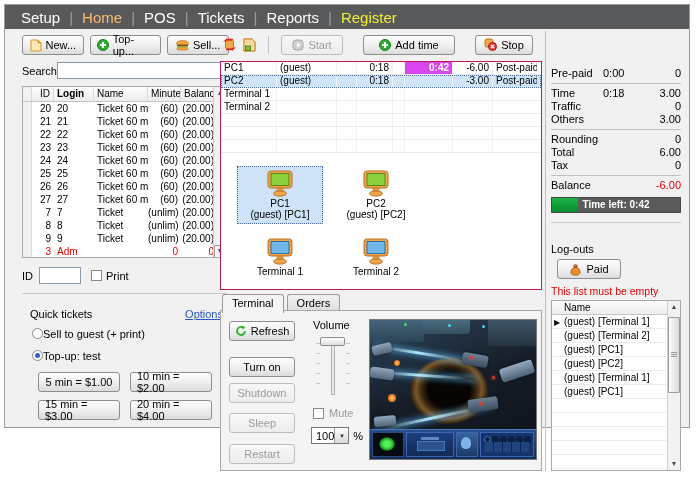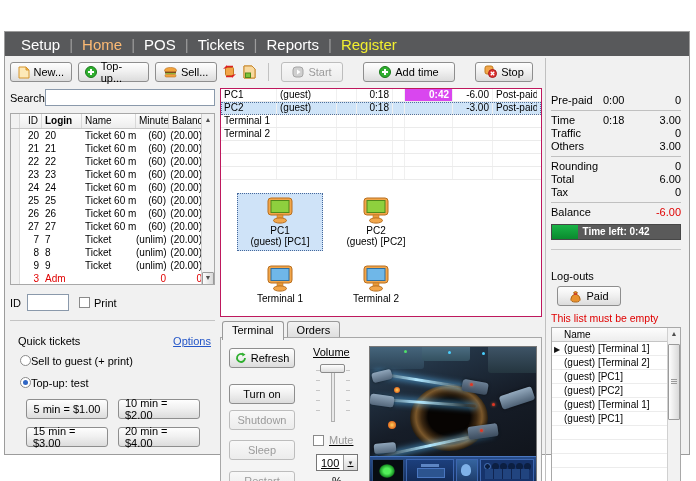--- a/index.html
+++ b/index.html
@@ -1,39 +1,39 @@
 <!DOCTYPE html>
 <html><head>
 <meta charset="utf-8">
 <style>
   html,body{margin:0;padding:0;}
   body{width:696px;height:481px;overflow:hidden;background:#fff;
        font-family:"Liberation Sans",sans-serif;font-size:11px;color:#000;}
   .stage{position:relative;width:696px;height:481px;background:#fff;}
-  .app{position:absolute;left:4px;top:4px;width:686px;height:424px;border:1px solid #9c9c9c;background:#f1f1f1;box-sizing:border-box;margin-top:27px;}
+  .app{position:absolute;left:4px;top:4px;width:686px;height:424px;border:1px solid #9c9c9c;background:#f1f1f1;box-sizing:border-box;}
   
   .nav{height:24px;background:#58595b;display:flex;align-items:center;padding-left:16px;gap:9px;font-size:15px;color:#fff;}
   .nav .sep{color:#9c9c9c;}
   .nav .item{cursor:default;}
   .nav .item.disabled{color:#fdba74;}
   .nav .item.active{color:#f2ef30;}
   .content{position:absolute;left:2px;top:26px;width:680px;height:442px;}
   
   .btn{display:inline-flex;align-items:center;justify-content:center;gap:4px;height:20px;
        background:linear-gradient(#fefefe,#f1f1f1 45%,#dcdcdc);border:1px solid #8e8e8e;border-radius:3px;
        font-size:11px;box-sizing:border-box;padding:0 6px;}
   .btn.disabled{color:#9b9b9b;border-color:#bdbdbd;background:linear-gradient(#f8f8f8,#ececec);}
   .tinput{border:1px solid #8a99ab;background:#fff;height:17px;box-sizing:border-box;font-size:11px;padding:0 3px;width:100%;}
   .chk{width:11px;height:11px;border:1px solid #8a8a8a;background:#fff;display:inline-block;box-sizing:border-box;}
   .radio{width:11px;height:11px;border:1px solid #8a8a8a;border-radius:50%;background:#fff;display:inline-block;box-sizing:border-box;position:relative;}
   .radio.on::after{content:"";position:absolute;left:2px;top:2px;width:5px;height:5px;border-radius:50%;background:#2f66c4;}
   .divider{border-top:1px solid #c4c4c4;margin:6px 2px;}
   .link{color:#2456c8;text-decoration:underline;}
   
-  .col-left{position:absolute;left:1px;top:2px;width:209px;height:438px;display:flex;flex-direction:column;}
+  .col-left{position:absolute;left:13px;top:2px;width:209px;height:438px;display:flex;flex-direction:column;}
   .col-mid{position:absolute;left:213px;top:2px;width:322px;height:438px;display:flex;flex-direction:column;}
   .col-right{position:absolute;left:538px;top:0px;width:141px;height:440px;border-left:1px solid #c0c0c0;padding:0 5px;box-sizing:border-box;display:flex;flex-direction:column;}
   
   .lc-toolbar{display:flex;gap:6px;margin:2px 0 7px 2px;}
   .lc-search{display:flex;align-items:center;margin:0 2px 7px 2px;}
   .lc-search .lab{width:42px;}
   .l-table{flex:1;border:1px solid #a8a8a8;background:#fff;position:relative;overflow:hidden;margin:0 2px;}
   .l-head{display:flex;height:14px;background:linear-gradient(#fdfdfd,#ededed);border-bottom:1px solid #c5c5c5;font-size:10px;align-items:center;}
   .l-head span{border-right:1px solid #d8d8d8;height:14px;line-height:14px;box-sizing:border-box;padding-left:3px;overflow:hidden;}
   .trow{display:flex;height:13px;line-height:13px;font-size:10px;}
@@ -82,28 +82,28 @@
   .map-item.sel{background:#cfe3f8;border:1px dotted #46689b;}
   .map-item .lbl{font-size:10px;margin-top:1px;}
   .map-item .sub{font-size:10px;}
   .m-tabs{display:flex;margin:4px 0 0 2px;height:17px;}
   .tab{height:17px;line-height:16px;padding:0 9px;border:1px solid #9a9a9a;border-bottom:none;border-radius:3px 3px 0 0;
        background:linear-gradient(#f2f2f2,#dcdcdc);margin-right:3px;font-size:11px;}
   .tab.active{background:#f4f4f4;position:relative;z-index:2;height:18px;}
   .m-panel{border:1px solid #a8a8a8;background:#f4f4f4;flex:1;margin-top:-1px;display:flex;padding:8px 4px 6px 8px;box-sizing:border-box;gap:6px;}
   .p-btncol{width:70px;display:flex;flex-direction:column;}
   .p-btncol .btn{width:66px;}
-  .p-volcol{width:58px;display:flex;flex-direction:column;text-decoration:underline;}
+  .p-volcol{width:58px;display:flex;flex-direction:column;}
   .vslider{position:relative;width:44px;height:62px;margin:4px 0 6px 6px;}
   .vslider .ticks{position:absolute;top:8px;bottom:4px;width:4px;background:repeating-linear-gradient(to bottom,#c6c6c6 0 1px,transparent 1px 10px);}
   .vslider .ticks.lt{left:5px;} .vslider .ticks.rt{right:5px;}
   .vslider .track{position:absolute;left:20px;top:2px;bottom:2px;width:2px;background:#e9e9e9;border:1px solid #b0b0b0;}
   .vslider .thumb{position:absolute;left:9px;top:2px;width:25px;height:9px;background:linear-gradient(#fdfdfd,#dedede);border:1px solid #8a8a8a;border-radius:2px;box-sizing:border-box;}
   .p-mute{display:flex;align-items:center;gap:5px;margin:4px 0 8px 8px;color:#9a9a9a;}
-  .p-zoom{display:flex;align-items:center;gap:4px;margin-left:6px;flex-direction:column;}
+  .p-zoom{display:flex;align-items:center;gap:4px;margin-left:6px;}
   .select{width:42px;height:17px;border:1px solid #767676;background:#fff;display:flex;align-items:center;box-sizing:border-box;}
   .select .val{flex:1;padding-left:4px;}
   .select .drop{width:13px;height:15px;background:linear-gradient(#fdfdfd,#d9d9d9);border-left:1px solid #9a9a9a;font-size:6px;color:#333;display:flex;align-items:center;justify-content:center;}
   
   .game{position:relative;flex:1;height:139px;border:1px solid #787878;overflow:hidden;
         background:linear-gradient(160deg,#31495c 0%,#223243 22%,#161d28 48%,#0e1117 100%);}
   .g-rock{position:absolute;background:linear-gradient(#4a6b82,#2c4356);border-radius:3px;}
   .g-crater{position:absolute;left:40px;top:38px;width:78px;height:66px;border-radius:50%;
             background:radial-gradient(ellipse at 50% 48%,#070402 0 38%,#3c2812 50%,#7a572b 60%,#2e2110 70%,rgba(20,14,6,0) 76%);}
   .g-beam{position:absolute;height:3px;background:linear-gradient(90deg,rgba(130,215,255,0.05),#aee6ff 45%,rgba(130,215,255,0.1));box-shadow:0 0 6px 1px rgba(90,190,255,.7);border-radius:2px;}

